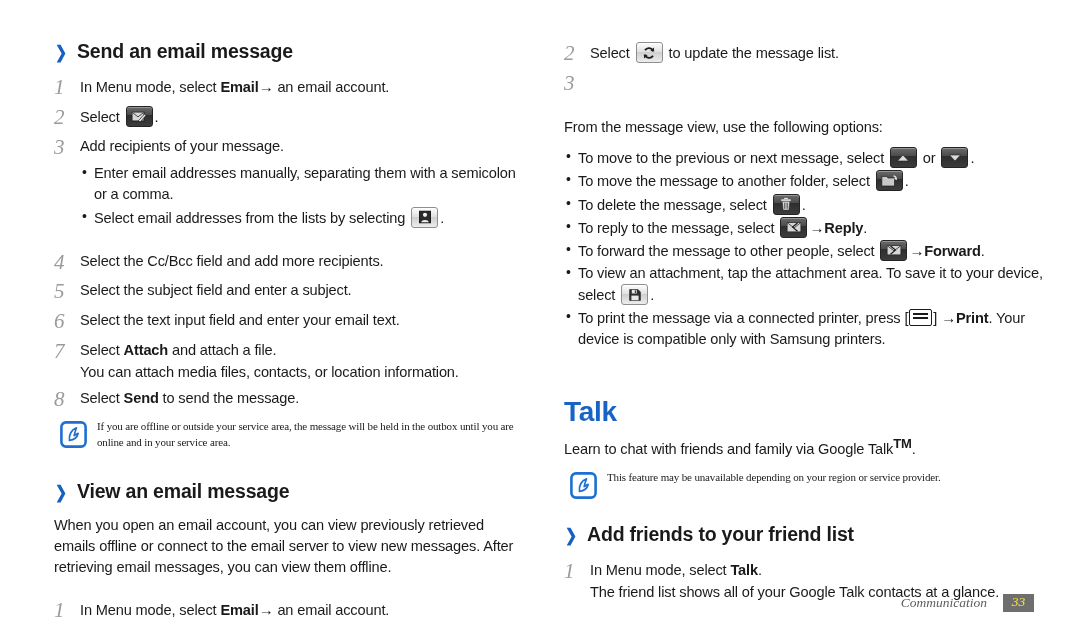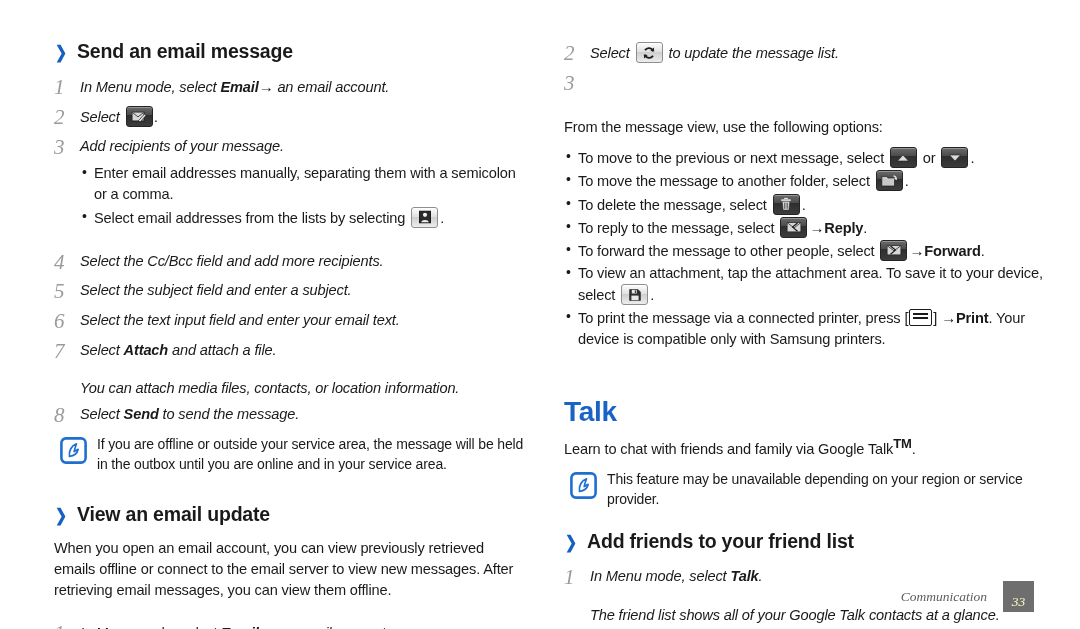--- a/index.html
+++ b/index.html
@@ -78,27 +78,26 @@
     font-size: 21px;
     color: #9a9a9a;
     line-height: 1.22;
     padding-top: 1px;
   }
   .step-body {
     font-size: 14.6px;
     line-height: 1.45;
     letter-spacing: -0.15px;
     padding-top: 2px;
-    font-style: italic;
   }
   .sub-para {
     font-size: 14.6px;
     line-height: 1.45;
     letter-spacing: -0.15px;
-    margin-top: 17px;
+    margin-top: 1px;
   }
   .bullets {
     margin: 2px 0 20px 0;
     padding: 0;
     list-style: none;
   }
   .bullets li {
     position: relative;
     padding-left: 14px;
     font-size: 14.6px;
@@ -120,24 +119,25 @@
   .note {
     display: flex;
     align-items: flex-start;
     margin: 6px 0 10px 0;
   }
   .note-icon {
     flex: 0 0 28px;
     margin: 3px 9px 0 6px;
   }
   .note-text {
-    font-size: 14px;
+    font-size: 11px;
     line-height: 1.42;
     letter-spacing: -0.15px;
     padding-top: 1px;
+    font-family: Liberation Serif, serif;
   }
 
   
   .chip {
     display: inline-block;
     vertical-align: -5px;
     width: 25px;
     height: 19px;
     border-radius: 3px;
     position: relative;
@@ -186,25 +186,25 @@
     gap: 16px;
   }
   .footer-label {
     font-family: "Liberation Serif", serif;
     font-style: italic;
     font-size: 13.5px;
     color: #5d5d5d;
   }
   .footer-page {
     background: #6e6e6e;
-    color: #fef9c3;
+    color: #fde047;
     font-family: "Liberation Serif", serif;
     font-style: italic;
     font-size: 13.5px;
-    padding: 13px 8px 2px 8px;
+    padding: 0 8px 2px 8px;
     min-width: 15px;
     text-align: center;
   }
   .spacer-sm { height: 10px; }
   .spacer-md { height: 18px; }
   .spacer-lg { height: 26px; }
   sup.tm { font-size: 13px; vertical-align: super; font-weight: bold; }
 </style>
 </head>
 <body>
@@ -278,21 +278,21 @@
               <path d="M9.5 19.5 C8.5 14 11.5 8.5 16.5 6.8 C15.2 10.5 14.5 12.5 14.2 14.6 L18.2 12.3 C17.3 16 14 19 9.5 19.5 Z" fill="none" stroke="#1f6fd0" stroke-width="1.7" stroke-linejoin="round"></path>
             </svg>
         </div>
         <div class="note-text">If you are offline or outside your service area, the message will be held in the outbox until you are online and in your service area.</div>
       </div>
 
       <div class="spacer-md"></div>
 
       <h2 class="sec-head">
         <span class="chev">❯</span>
-        <span>View an email update</span>
+        <span>View an email message</span>
       </h2>
 
       <p class="para">When you open an email account, you can view previously retrieved emails offline or connect to the email server to view new messages. After retrieving email messages, you can view them offline.</p>
 
       <div class="spacer-sm"></div>
 
       <div class="step">
         <div class="step-num">1</div>
         <div class="step-body"><span>In Menu mode, select </span><b>Email</b><span class="arrow">→</span><span> an email account.</span></div>
       </div>

